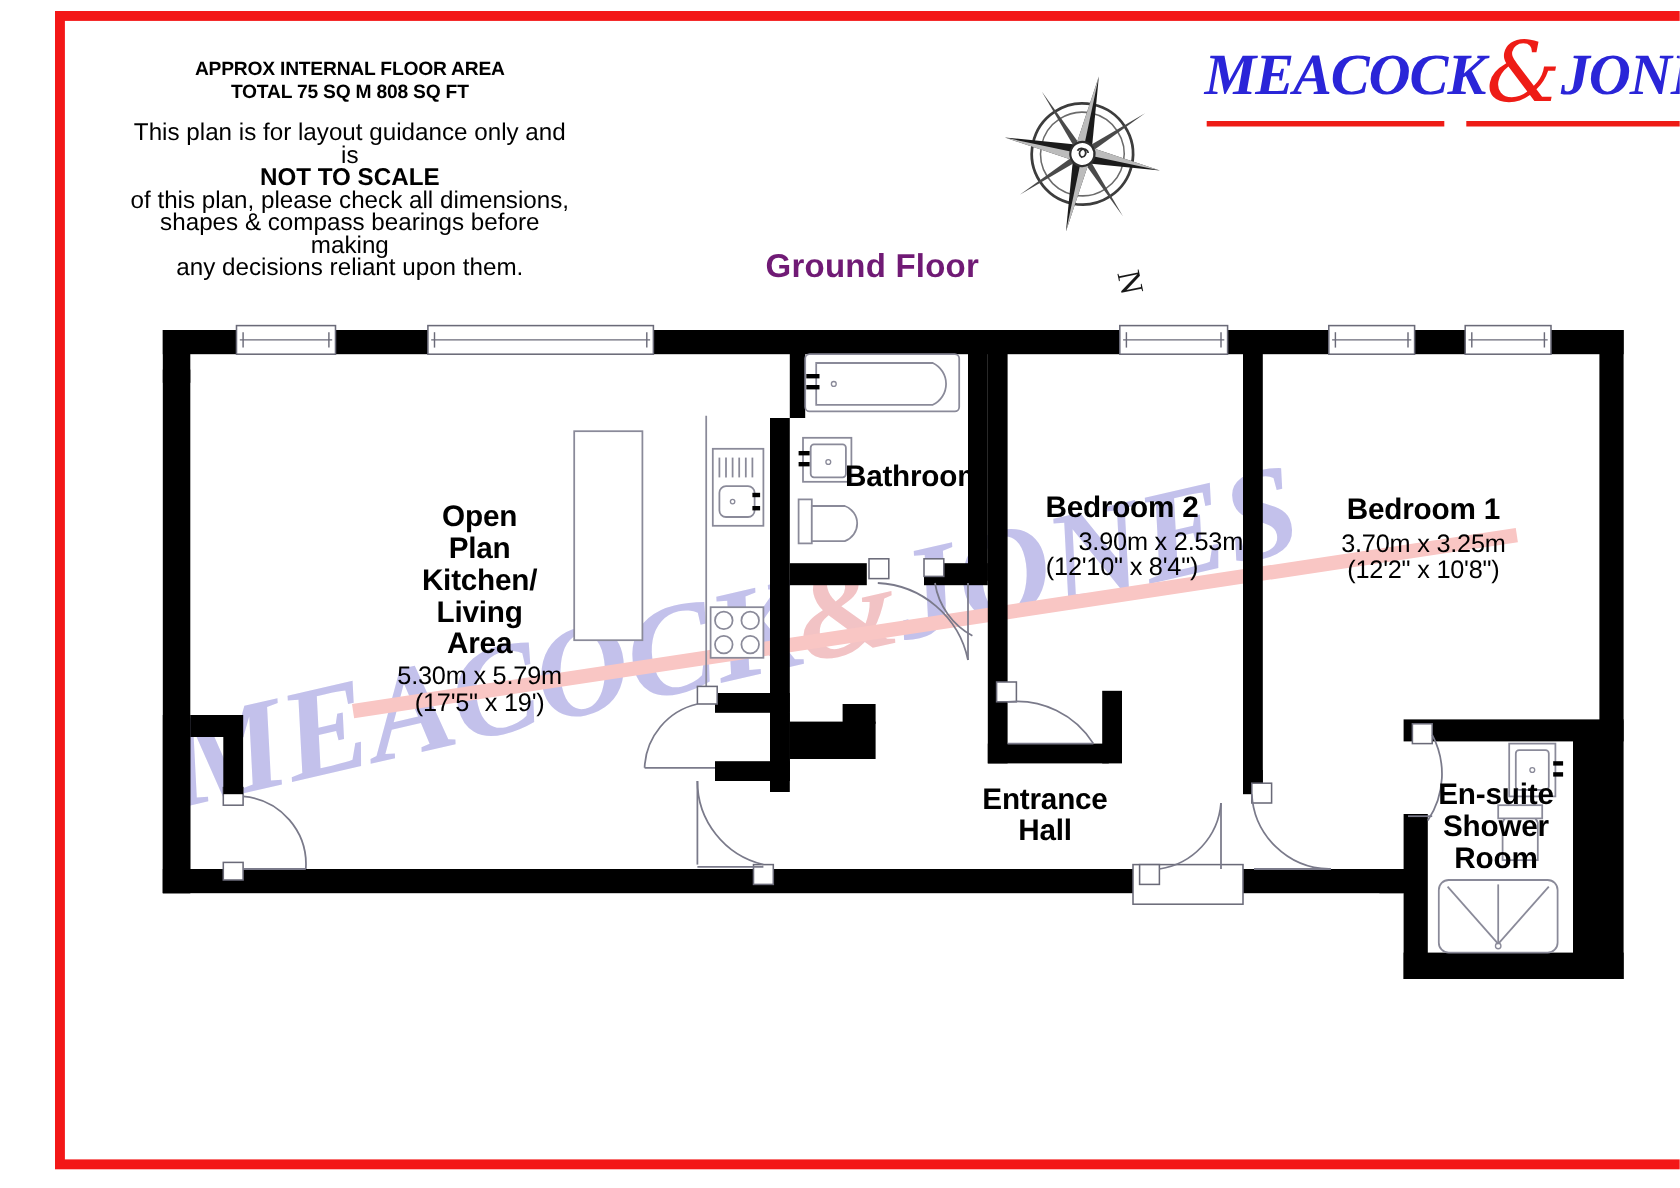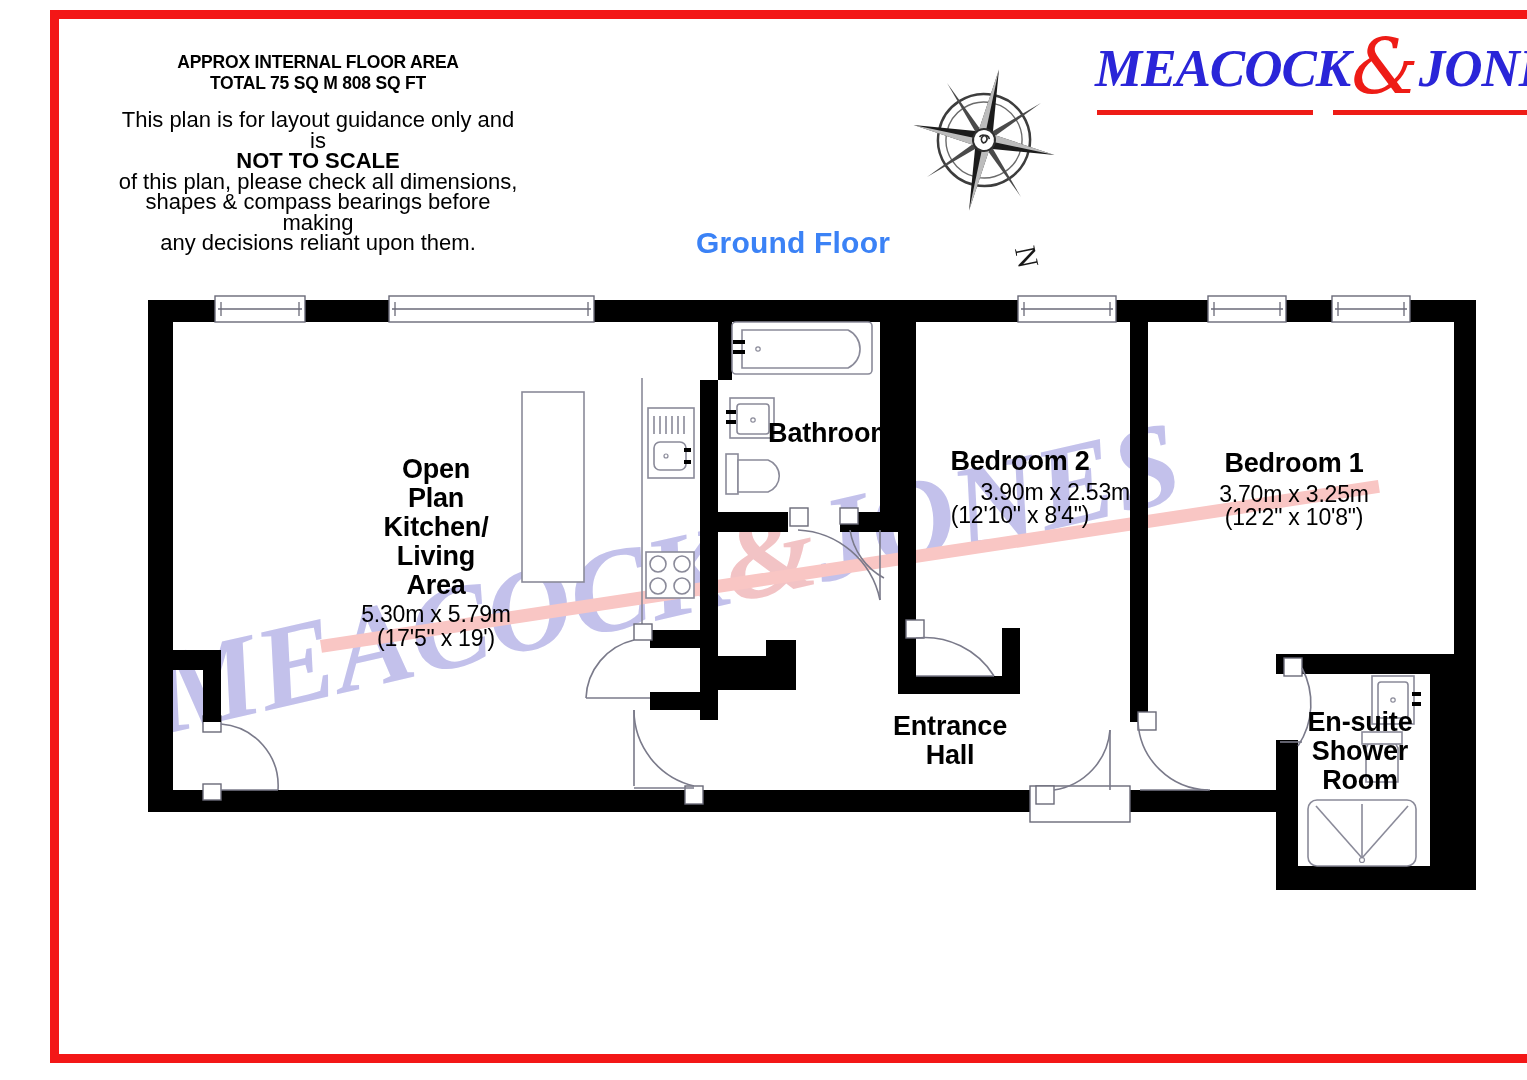--- a/index.html
+++ b/index.html
@@ -112,21 +112,21 @@
     transform: rotate(78deg);
   }
 
   
   #plan-title {
     position: absolute;
     left: 656px;
     top: 226px;
     font-size: 30px;
     font-weight: bold;
-    color: #3b82f6;
+    color: #701a75;
     letter-spacing: 0.2px;
   }
 
   
   #plan {
     position: absolute;
     left: 0;
     top: 0;
     width: 1527px;
     height: 1080px;

